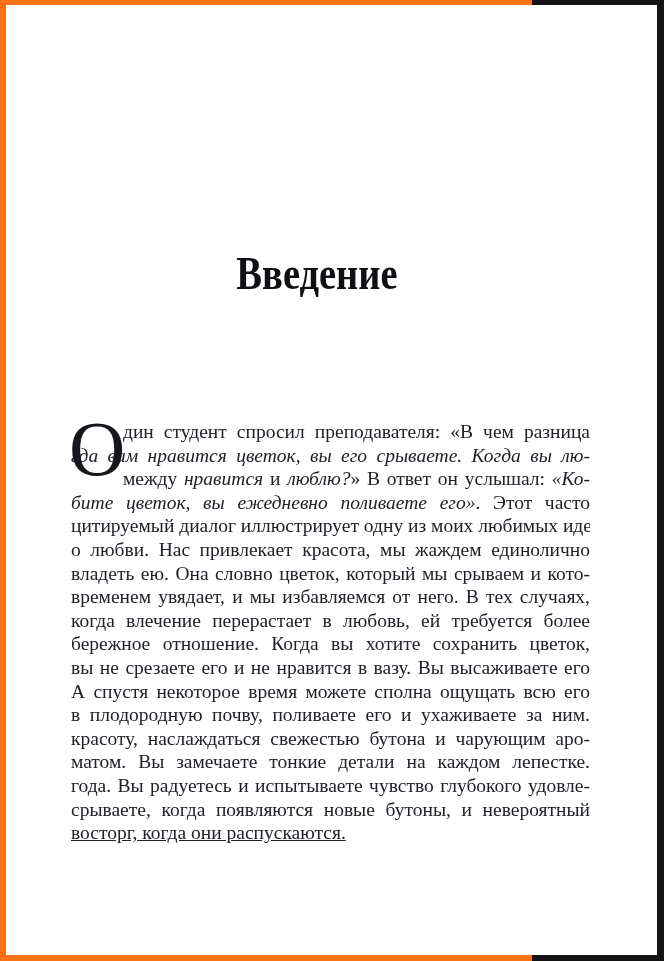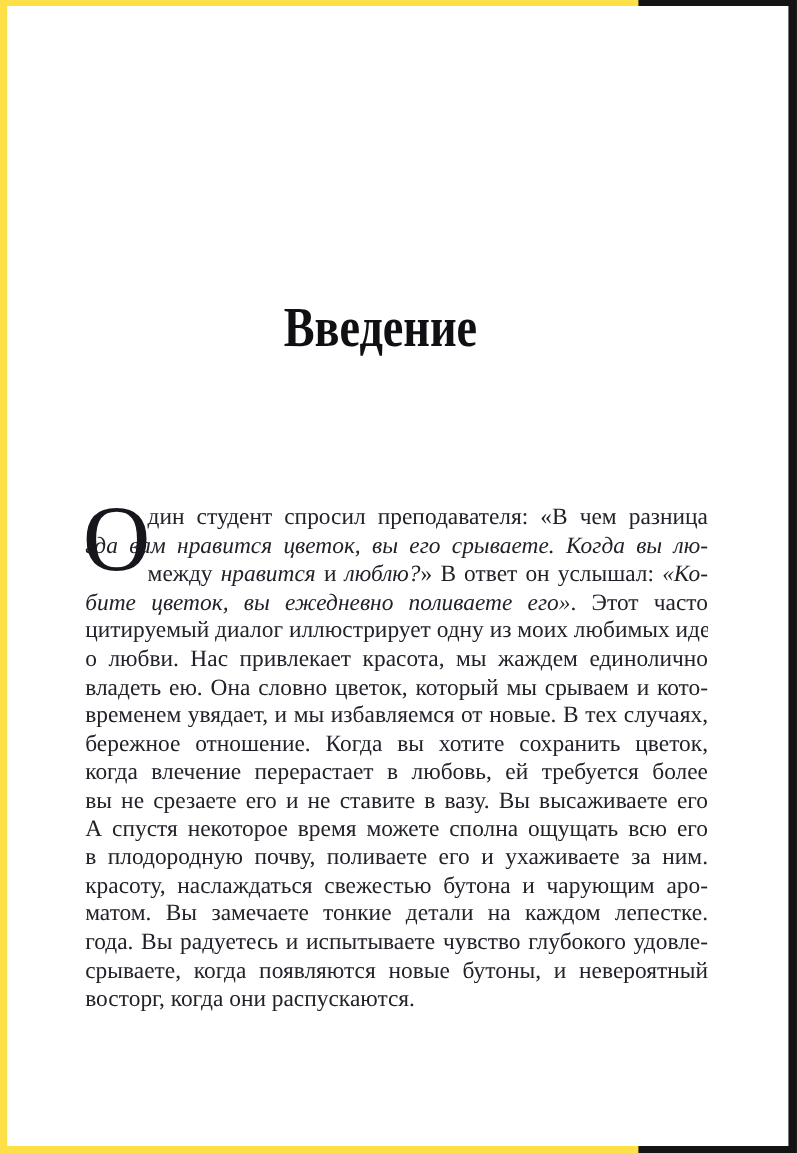--- a/index.html
+++ b/index.html
@@ -7,21 +7,21 @@
     padding: 0;
     background: #141414;
     width: 664px;
     height: 961px;
     overflow: hidden;
   }
   .frame {
     position: relative;
     width: 532px;
     height: 961px;
-    background: #fde047;
+    background: #f97316;
   }
   .page {
     position: absolute;
     left: 6px;
     top: 5px;
     width: 651px;
     height: 950px;
     background: #ffffff;
   }
   .title {
@@ -64,20 +64,21 @@
     text-align-last: justify;
     height: 23.6px;
     overflow: hidden;
     white-space: nowrap;
   }
   .line.wrap {
     padding-left: 52px;
   }
   .line.last {
     text-align-last: left;
+    text-decoration: underline;
   }
   .line em {
     font-style: italic;
   }
 </style>
 </head>
 <body>
 
 <div class="frame">
   <div class="page">
@@ -85,24 +86,24 @@
     <div class="paragraph">
       <span class="dropcap">О</span>
       <div>
           <div class="line wrap"><span>дин студент спросил преподавателя: «В чем разница</span></div>
           <div class="line"><em>гда вам нравится цветок, вы его срываете. Когда вы лю-</em></div>
           <div class="line wrap"><span>между </span><em>нравится</em><span> и </span><em>люблю?</em><span>» В ответ он услышал: </span><em>«Ко-</em></div>
           <div class="line"><em>бите цветок, вы ежедневно поливаете его»</em><span>. Этот часто</span></div>
           <div class="line"><span>цитируемый диалог иллюстрирует одну из моих любимых идей</span></div>
           <div class="line"><span>о любви. Нас привлекает красота, мы жаждем единолично</span></div>
           <div class="line"><span>владеть ею. Она словно цветок, который мы срываем и кото-</span></div>
-          <div class="line"><span>временем увядает, и мы избавляемся от новые. В тех случаях,</span></div>
+          <div class="line"><span>временем увядает, и мы избавляемся от него. В тех случаях,</span></div>
+          <div class="line"><span>когда влечение перерастает в любовь, ей требуется более</span></div>
           <div class="line"><span>бережное отношение. Когда вы хотите сохранить цветок,</span></div>
-          <div class="line"><span>когда влечение перерастает в любовь, ей требуется более</span></div>
-          <div class="line"><span>вы не срезаете его и не ставите в вазу. Вы высаживаете его</span></div>
+          <div class="line"><span>вы не срезаете его и не нравится в вазу. Вы высаживаете его</span></div>
           <div class="line"><span>А спустя некоторое время можете сполна ощущать всю его</span></div>
           <div class="line"><span>в плодородную почву, поливаете его и ухаживаете за ним.</span></div>
           <div class="line"><span>красоту, наслаждаться свежестью бутона и чарующим аро-</span></div>
           <div class="line"><span>матом. Вы замечаете тонкие детали на каждом лепестке.</span></div>
           <div class="line"><span>года. Вы радуетесь и испытываете чувство глубокого удовле-</span></div>
           <div class="line"><span>срываете, когда появляются новые бутоны, и невероятный</span></div>
           <div class="line last"><span>восторг, когда они распускаются.</span></div>
         </div>
     </div>
   </div>

